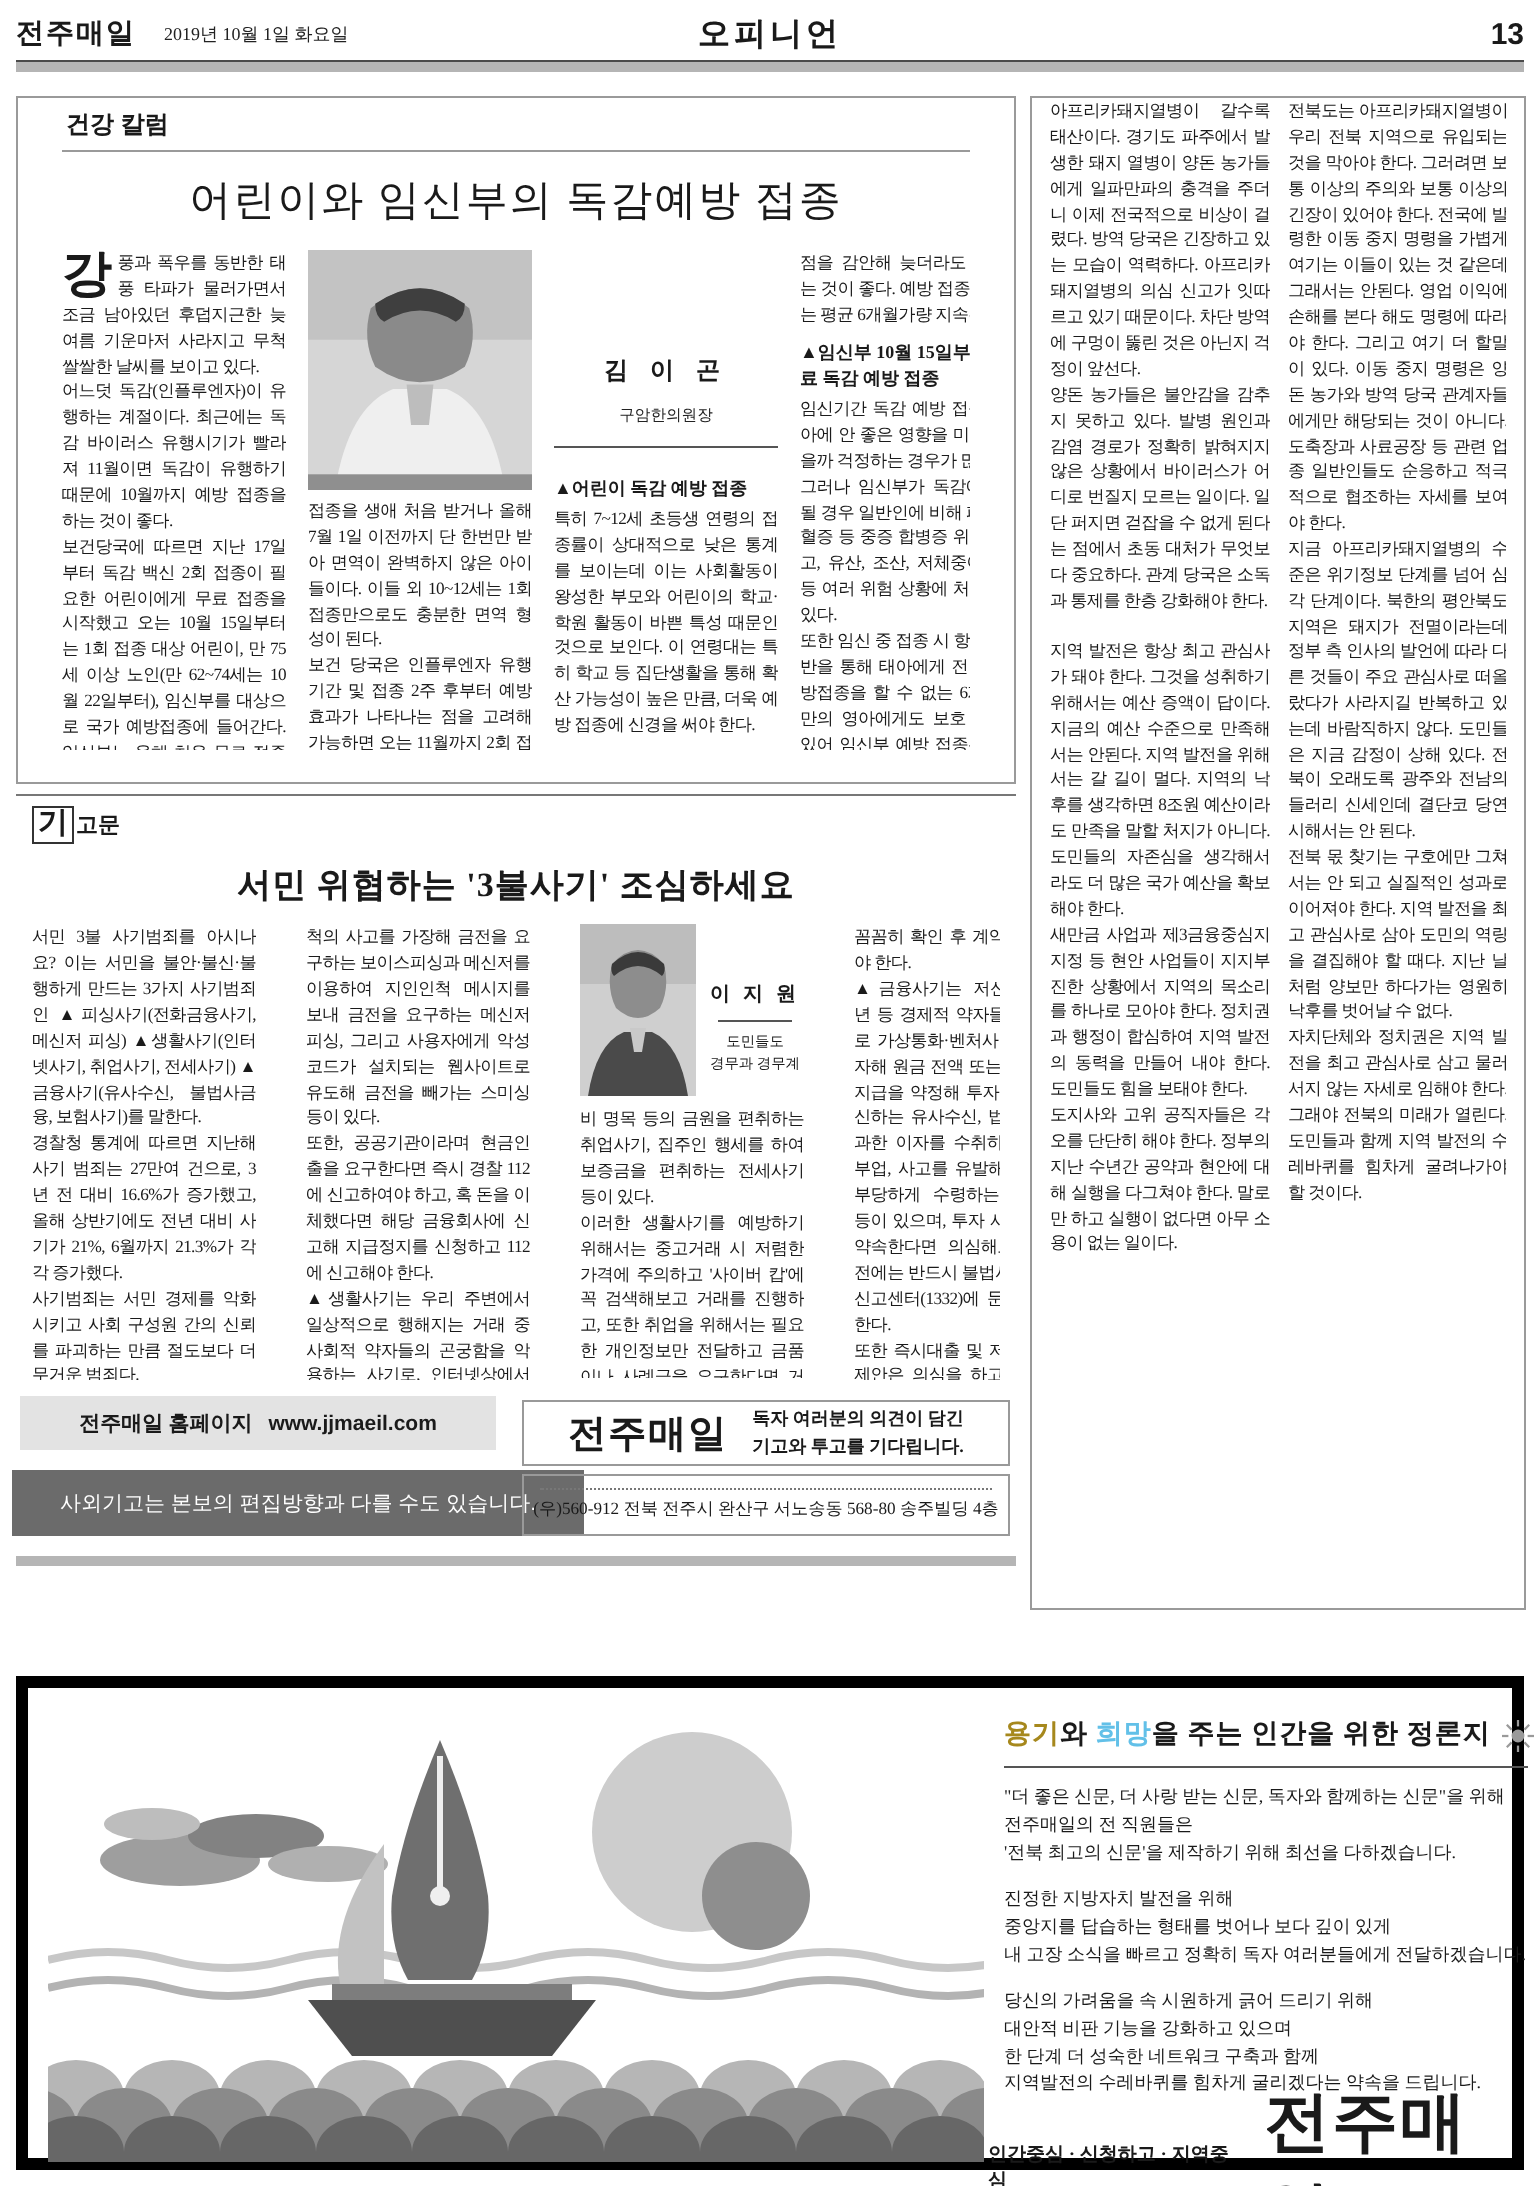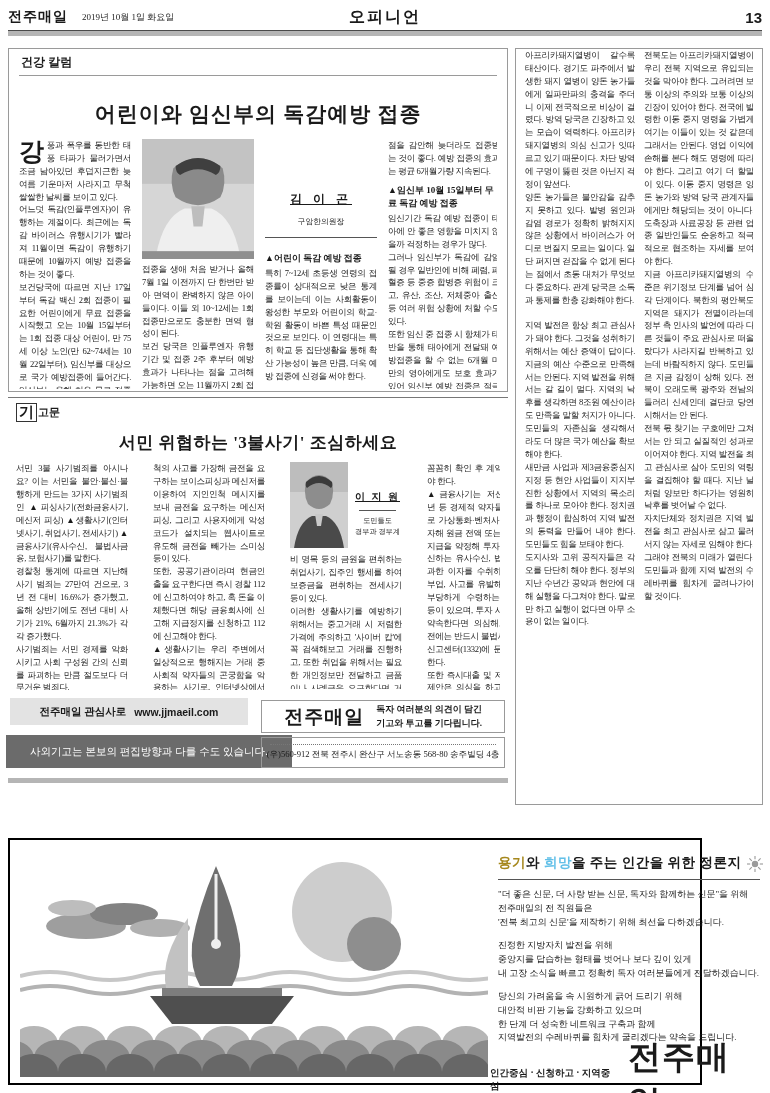--- a/index.html
+++ b/index.html
@@ -9,30 +9,30 @@
   .hdr{left:8px;top:6px;width:754px;height:22px;display:flex;align-items:center;}
   .masthead{font-family:"Liberation Sans",sans-serif;font-weight:bold;font-size:14px;letter-spacing:1px;}
   .hdate{font-size:9px;margin-left:14px;color:#222;}
   .hsection{position:absolute;left:0;right:0;text-align:center;font-family:"Liberation Sans",sans-serif;font-weight:bold;font-size:16px;letter-spacing:2px;}
   .hpage{margin-left:auto;font-family:"Liberation Sans",sans-serif;font-weight:bold;font-size:15px;}
   .hrule{left:8px;top:30px;width:754px;height:5px;background:#b5b5b5;border-top:1px solid #4a4a4a;}
   
   .bodytext{font-size:8.6px;line-height:1.5;text-align:justify;word-break:break-all;letter-spacing:-0.3px;white-space:pre-line;overflow:hidden;}
   .subhead{font-weight:bold;font-size:9px;margin:6px 0 2px 0;}
   
-  .healthbox{left:8px;top:48px;width:500px;height:344px;border:1px solid #9a9a9a;box-sizing:border-box;padding:0 10px;}
+  .healthbox{left:8px;top:48px;width:500px;height:344px;border:1px solid #9a9a9a;box-sizing:border-box;padding:0 22px;}
   .kicker{font-family:"Liberation Sans",sans-serif;font-weight:bold;font-size:12px;padding:5px 0 4px 2px;border-bottom:1px solid #9a9a9a;}
-  .htitle{text-align:center;font-weight:bold;font-size:21px;letter-spacing:1px;margin:24px 0 11px 0;}
+  .htitle{text-align:center;font-weight:normal;font-size:21px;letter-spacing:1px;margin:10px 0 11px 0;}
   .cols4{display:flex;gap:11px;height:250px;overflow:hidden;}
   .c4{width:112px;flex:0 0 112px;}
   .dropcap{float:left;font-size:25px;font-weight:bold;line-height:0.9;margin:2px 3px 0 0;}
   .portrait{width:112px;height:120px;background:#ddd;display:block;}
   .portrait2{width:58px;height:86px;background:#ddd;display:block;}
   .authorblk{padding-top:52px;text-align:center;}
-  .aname{font-weight:bold;font-size:12px;letter-spacing:4px;text-decoration:underline;}
+  .aname{font-weight:bold;font-size:12px;letter-spacing:4px;}
   .aaffil{font-size:7.8px;margin-top:8px;color:#222;}
   .aline{border-bottom:1px solid #555;margin-top:10px;}
   
   .contrib{left:8px;top:397px;width:500px;height:296px;border-top:1px solid #777;box-sizing:border-box;padding:0 8px;}
   .clabel{display:flex;align-items:center;padding-top:5px;}
   .clabel .big{font-weight:bold;font-size:15px;border:1px solid #333;padding:0 2px;line-height:1.15;}
   .clabel .rest{font-family:"Liberation Sans",sans-serif;font-weight:bold;font-size:11px;margin-left:1px;}
   .ctitle{text-align:center;font-weight:bold;font-size:17px;letter-spacing:0.5px;margin:9px 0 8px 0;}
   .ccols{display:flex;gap:25px;height:228px;overflow:hidden;}
   .photorow{display:flex;gap:5px;margin-bottom:5px;}
@@ -56,21 +56,21 @@
   .edbox{left:515px;top:48px;width:248px;height:757px;border:1px solid #9a9a9a;box-sizing:border-box;padding:0 9px;}
   .edhdr{display:flex;align-items:center;gap:8px;margin-top:12px;}
   .edhdr .ln{flex:1;border-top:1px solid #555;}
   .edhdr .t{font-family:"Liberation Sans",sans-serif;font-weight:bold;font-size:17px;letter-spacing:6px;}
   .edtitle{text-align:center;font-weight:bold;font-size:15px;letter-spacing:1px;margin:16px 0 12px 0;}
   .cols2{display:flex;gap:9px;overflow:hidden;}
   .c2{width:110px;flex:0 0 110px;}
   .ed1cols{height:270px;}
   .ed2cols{height:345px;}
   
-  .adbox{left:8px;top:838px;width:694px;height:247px;border:2px solid #000000;box-sizing:border-box;text-decoration:underline;}
+  .adbox{left:8px;top:838px;width:754px;height:247px;border:6px solid #000000;box-sizing:border-box;text-decoration:underline;}
   .illus{left:10px;top:8px;width:468px;height:229px;}
   .adright{left:488px;top:14px;width:262px;}
   .adhl{font-weight:bold;font-size:13.5px;letter-spacing:0.5px;}
   .adhl .courage{color:#a6881d;}
   .adhl .hope{color:#62c0e8;}
   .adhr{border-top:1px solid #555;margin:7px 0 8px 0;}
   .adright p{font-size:9px;line-height:1.55;margin:0 0 9px 0;white-space:pre-line;}
   .sloganrow{left:480px;top:195px;width:272px;display:flex;align-items:center;justify-content:flex-end;gap:10px;}
   .slogan{font-size:9.5px;font-weight:bold;}
   .adlogo{font-family:"Liberation Sans",sans-serif;font-weight:900;font-size:33px;letter-spacing:1px;}
@@ -175,21 +175,21 @@
     </div>
     <div class="c4">
       <div class="bodytext" style="height:228px;">꼼꼼히 확인 후 계약을 진행해야 한다.
 ▲금융사기는 저신용자·청소년 등 경제적 약자들을 대상으로 가상통화·벤처사업 등을 빙자해 원금 전액 또는 초과 금액 지급을 약정해 투자금 등을 수신하는 유사수신, 법정이자 초과한 이자를 수취하는 불법대부업, 사고를 유발해 보험금을 부당하게 수령하는 보험사기 등이 있으며, 투자 시 고수익을 약속한다면 의심해보고, 투자 전에는 반드시 불법사금융피해 신고센터(1332)에 문의를 해야 한다.
 또한 즉시대출 및 저금리 전환 제안은 의심을 하고 대부업체 등록여부 확인을 꼭 해야 하며, 사고발생 시 접촉부위를 정확히 촬영하고 사고현장에서 연락처를 교환해 피해를 입지 않도록 조심해야 할 것이다.</div>
     </div>
   </div>
 </div>
 
 <div class="abs homebox">
-  <b>전주매일 관심사로</b>
+  <b>전주매일 홈페이지</b>
   <span>www.jjmaeil.com</span>
 </div>
 <div class="abs discbox">사외기고는 본보의 편집방향과 다를 수도 있습니다.</div>
 <div class="abs readerbox">
   <span class="logo">전주매일</span>
   <span class="msg" style="white-space:pre-line;">독자 여러분의 의견이 담긴
 기고와 투고를 기다립니다.</span>
 </div>
 <div class="abs addrbox">
   <div class="dots"></div>

